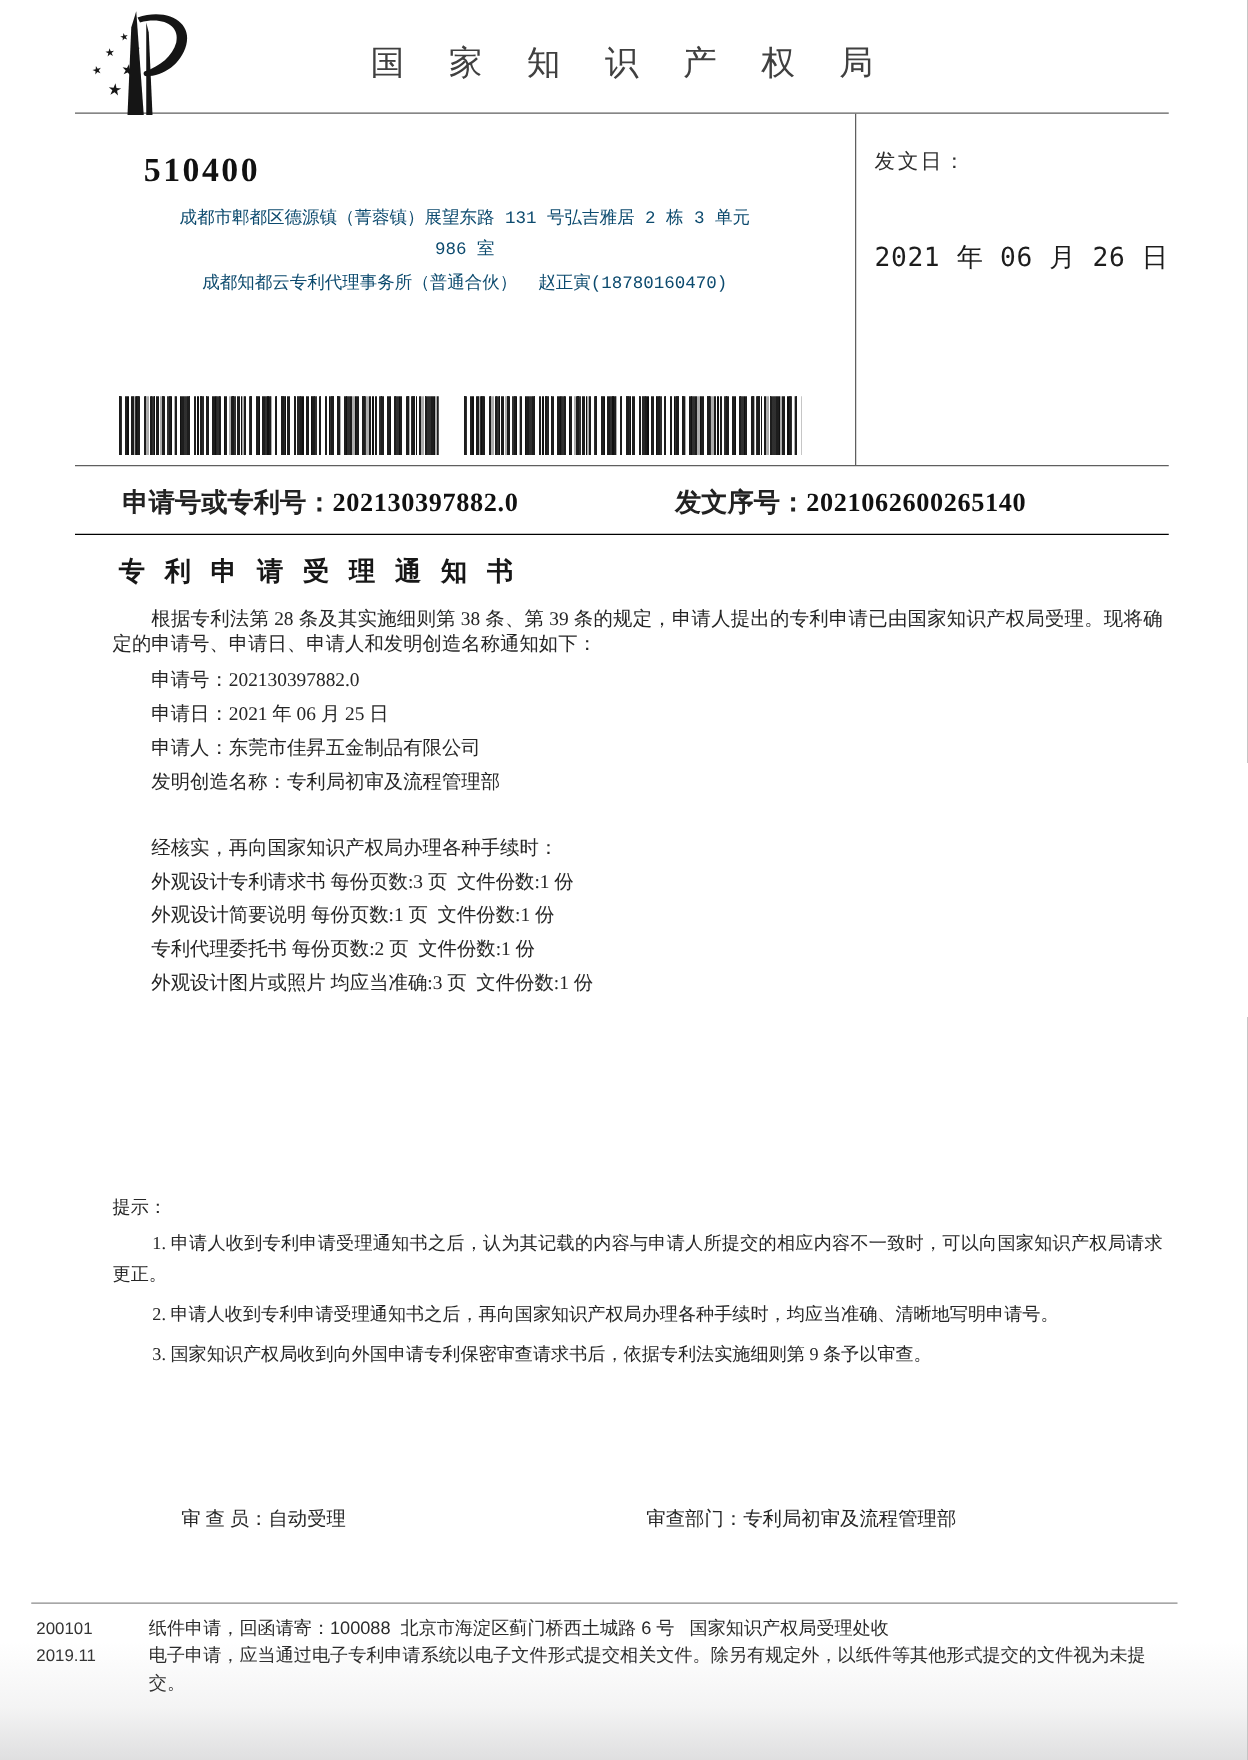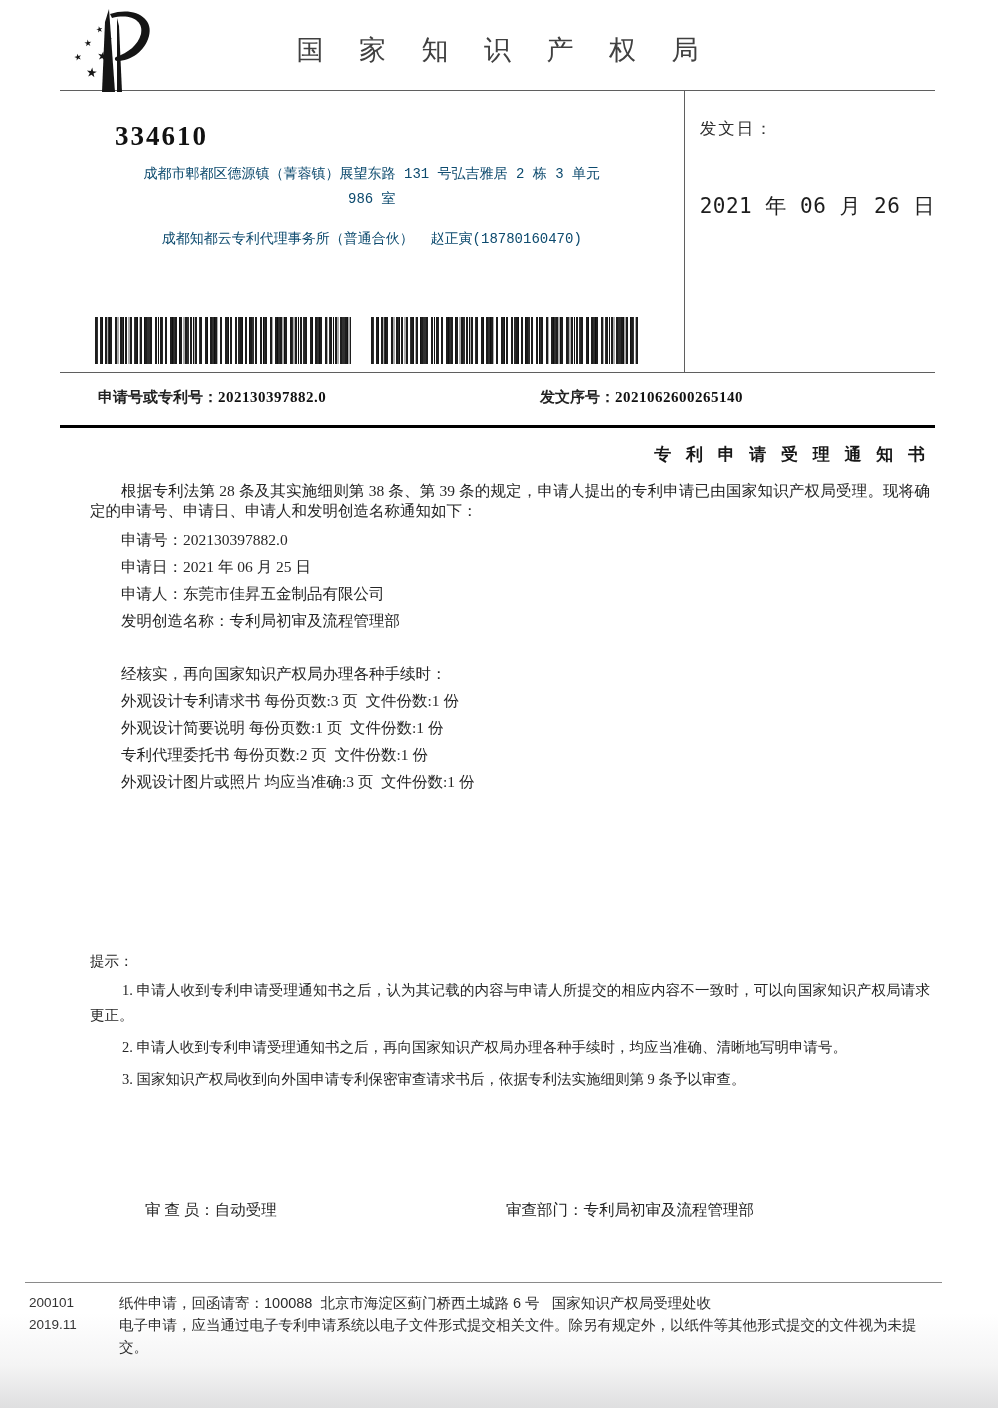--- a/index.html
+++ b/index.html
@@ -58,21 +58,21 @@
   .postal-code {
     margin: 30px 0 0 55px;
     font-size: 27px;
     font-weight: bold;
     letter-spacing: 2px;
     color: #111;
   }
   .addr { text-align: center; font-size: 14px; color: #0c4a6e; white-space: pre-wrap; font-family: Liberation Mono, monospace; }
   .addr-1 { margin-top: 13px; }
   .addr-2 { margin-top: 7px; }
-  .agency  { margin-top: 22px; text-align: center; }
+  .agency  { margin-top: 9px; text-align: center; }
   .barcodes {
     position: absolute;
     left: 35px; bottom: 8px;
     display: flex; gap: 20px;
   }
   .barcode {
     height: 47px;
     background-image:
       repeating-linear-gradient(90deg, #1d1d1d 0px, #1d1d1d 2px, rgba(0,0,0,0) 2px, rgba(0,0,0,0) 5px),
       repeating-linear-gradient(90deg, #101010 0px, #101010 1px, rgba(0,0,0,0) 1px, rgba(0,0,0,0) 7px),
@@ -89,36 +89,36 @@
     font-size: 21px;
     color: #1d1d1d;
     letter-spacing: 0.5px;
     white-space: pre;
   }
 
   
   .numbers-row {
     position: relative;
     height: 55px;
-    border-bottom: 3px solid #000000;
-    font-size: 15px;
+    border-bottom: 1px solid #000000;
+    font-size: 21px;
   }
   .numbers-row .cell { position: absolute; top: 15px; white-space: pre; }
   .num-left  { left: 38px; }
   .num-right { left: 480px; }
   .num-label { font-weight: bold; color: #222; }
   .num-value { font-weight: bold; color: #111; letter-spacing: 0.5px; }
 
   
   .notice-body { padding: 0 5px 0 30px; }
   .notice-title {
     margin-top: 15px;
-    text-align: right;
+    text-align: left;
     font-family: "Liberation Sans", "DejaVu Sans", sans-serif;
-    font-size: 17px;
+    font-size: 21px;
     font-weight: bold;
     color: #171717;
     letter-spacing: 5px;
     text-indent: 5px;
     white-space: pre;
   }
   .intro {
     margin-top: 15px;
     font-size: 15.5px;
     line-height: 20px;
@@ -144,21 +144,21 @@
     line-height: 25px;
     text-indent: 2.2em;
     text-align: justify;
     white-space: pre-wrap;
   }
 
   
   .signature-row { position: relative; height: 30px; margin-top: 108px; font-size: 15.5px; }
   .signature-row .cell { position: absolute; top: 0; white-space: pre; }
   .sig-examiner   { left: 85px; }
-  .sig-department { left: 446px; }
+  .sig-department { left: 457px; }
 
   
   .footer {
     position: absolute;
     left: 25px; right: 56px; top: 1282px;
     border-top: 1px solid #8a8a8a;
     padding-top: 9px;
     display: flex;
     font-family: "Liberation Sans", "DejaVu Sans", sans-serif;
   }
@@ -199,21 +199,21 @@
           <path d="M22 8 C 46 0, 66 12, 61 30 C 57 45, 43 55, 29 55 C 27 55, 26 52, 28 51 C 40 47, 50 39, 53 28 C 56 15, 43 7, 24 12 Z" fill="#151515"></path>
           <polygon points="17,16 21,3 27,86 14,86" fill="#151515"></polygon>
           <polygon points="29,12 31,20 34,86 29,86" fill="#151515"></polygon>
         </svg>
       </div>
       <div class="org-title">国 家 知 识 产 权 局</div>
     </div>
 
     <div class="two-col">
       <div class="col-left">
-        <div class="postal-code">334610</div>
+        <div class="postal-code">510400</div>
         <div class="addr addr-1">成都市郫都区德源镇（菁蓉镇）展望东路 131 号弘吉雅居 2 栋 3 单元</div>
         <div class="addr addr-2">986 室</div>
         <div class="addr agency">成都知都云专利代理事务所（普通合伙）  赵正寅(18780160470)</div>
         <div class="barcodes">
           <div class="barcode left"></div>
           <div class="barcode right"></div>
         </div>
       </div>
       <div class="col-right">
         <div class="dispatch-label">发文日：</div>

